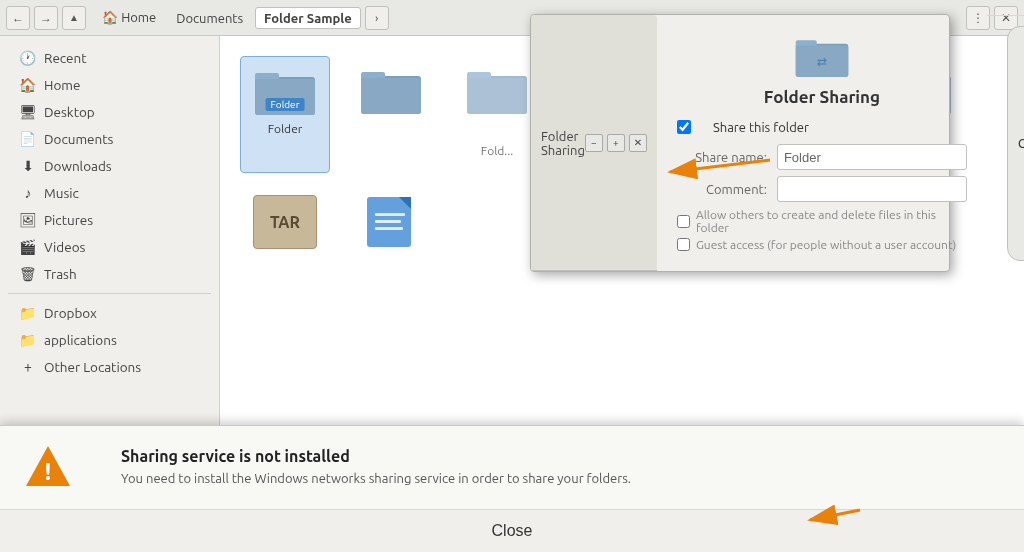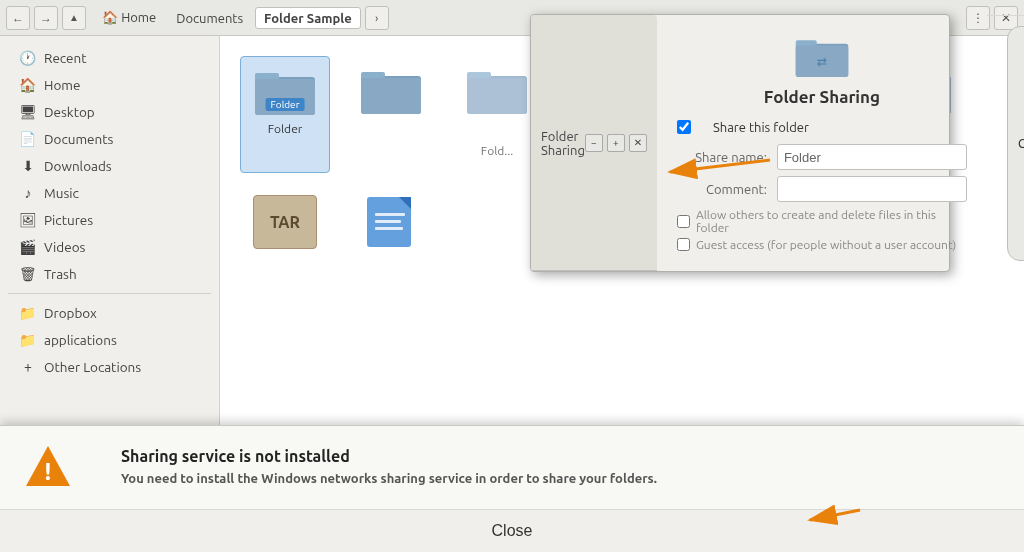--- a/index.html
+++ b/index.html
@@ -308,21 +308,20 @@
     .notification-title {
       font-size: 16px;
       font-weight: bold;
       color: #222;
       margin-bottom: 4px;
     }
     .notification-desc {
       font-size: 13px;
       color: #555;
       line-height: 1.4;
-      font-weight: bold;
     }
     .notification-actions {
       display: flex;
       border-top: 1px solid #d8d8d4;
     }
     .notif-btn {
       flex: 1;
       padding: 12px;
       text-align: center;
       font-size: 16px;

